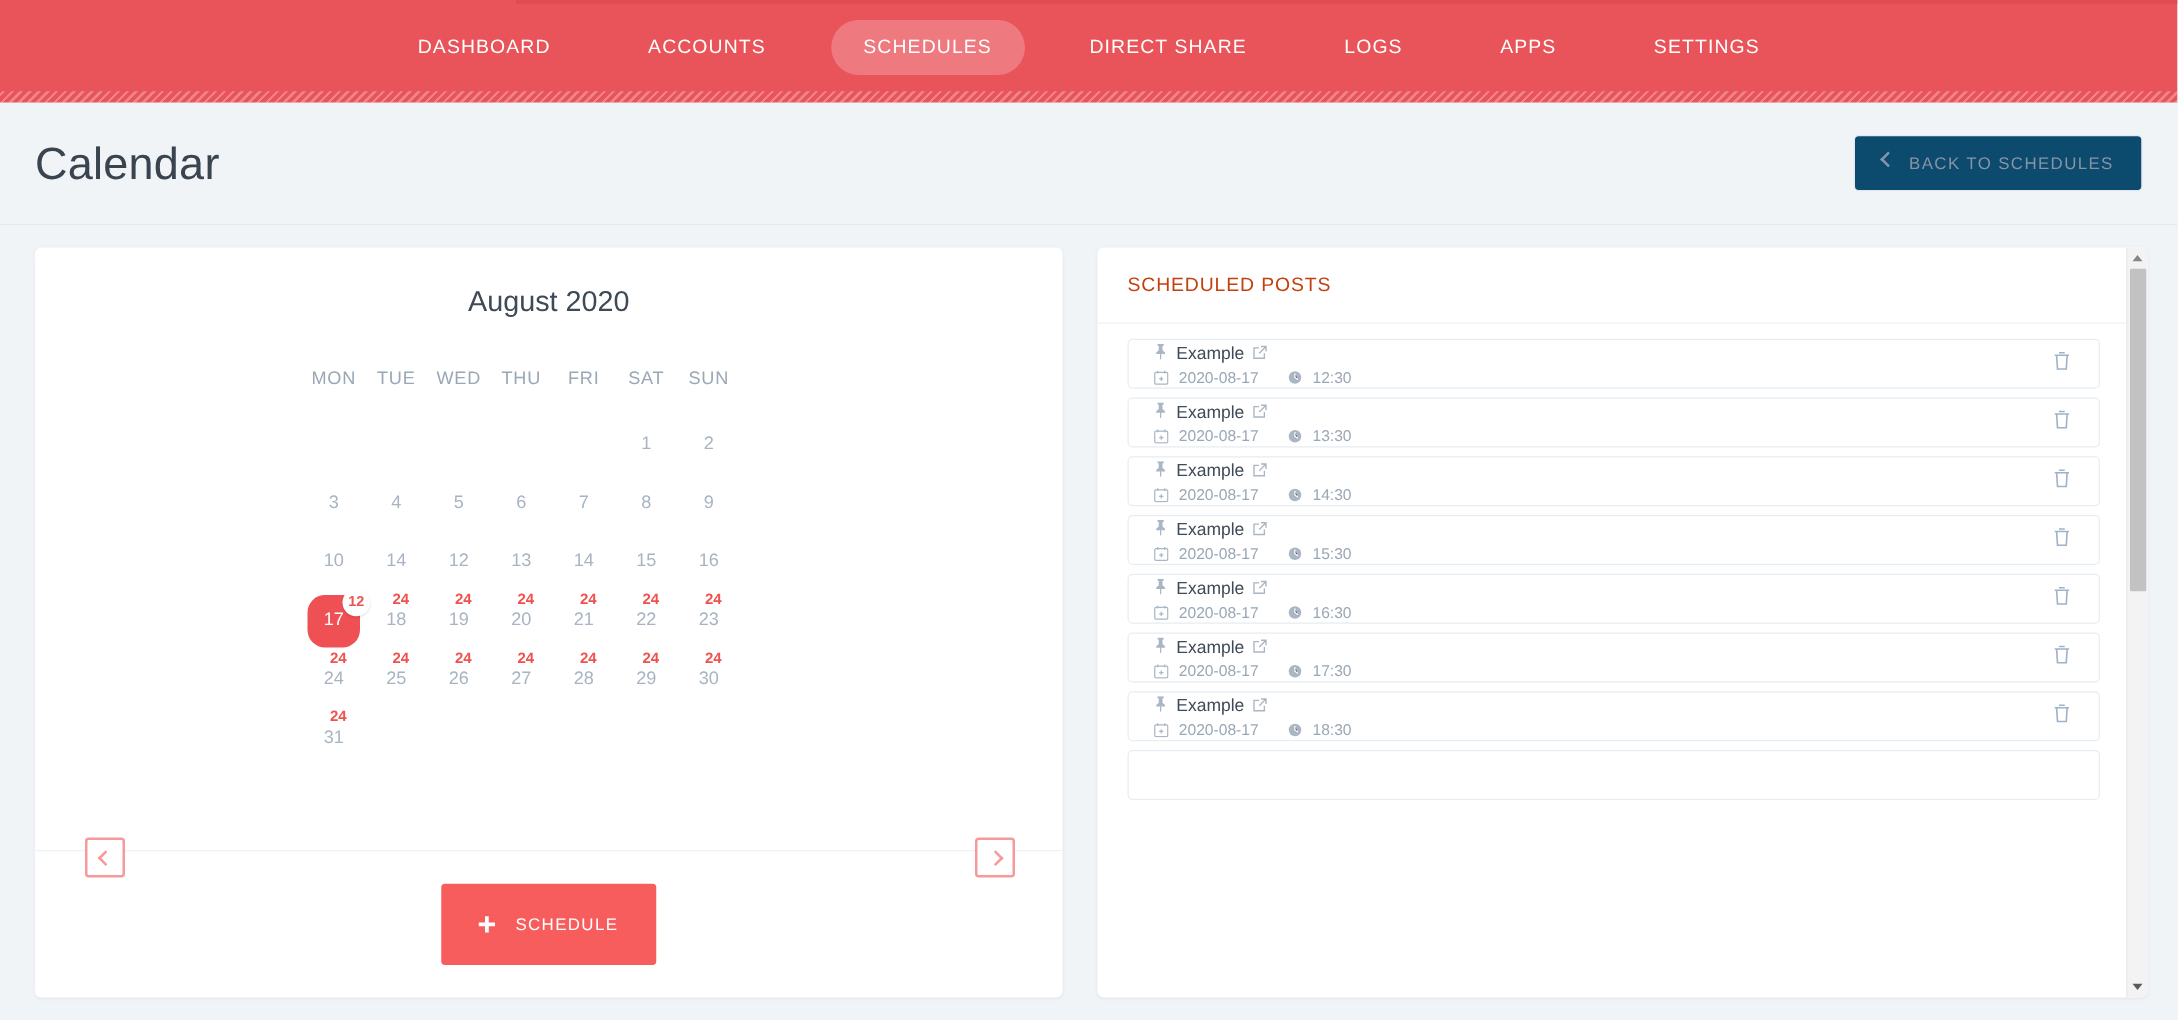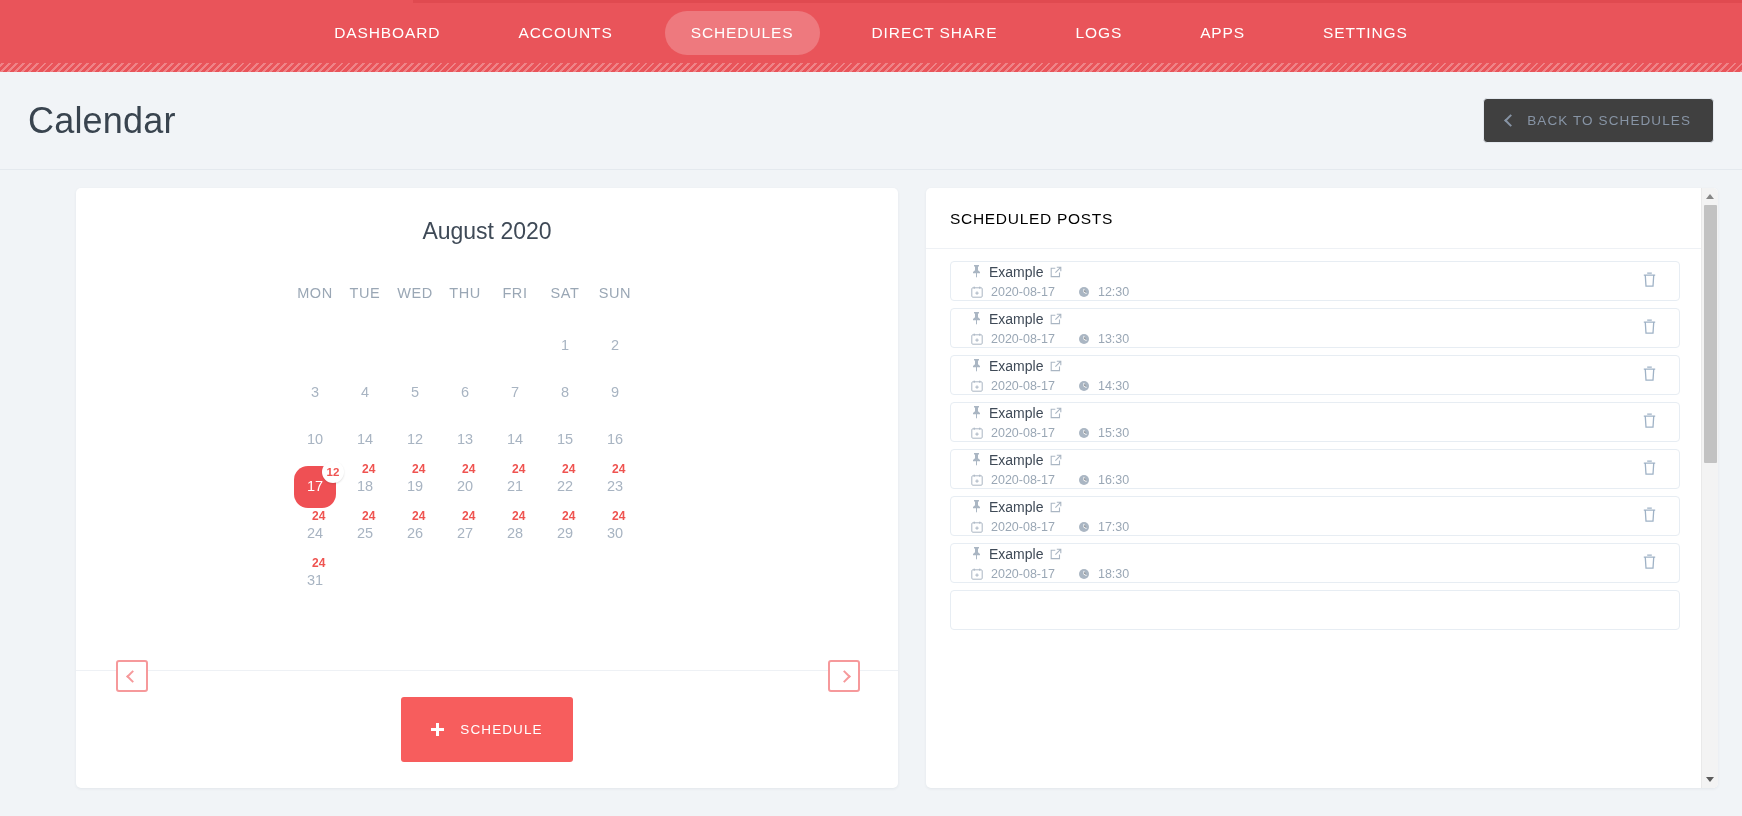--- a/index.html
+++ b/index.html
@@ -6,21 +6,21 @@
   html, body {
     width: 1742px; height: 816px;
     font-family: "Liberation Sans", sans-serif;
     background: #f1f4f7;
     overflow: hidden;
   }
 
   
   .topbar {
     position: relative;
-    height: 72px;
+    height: 82px;
     background: #e9545a;
     display: flex;
     align-items: center;
     justify-content: center;
   }
   .topbar .nav {
     display: flex;
     align-items: center;
     gap: 0px;
     transform: translateY(-3px);
@@ -61,22 +61,22 @@
     border-bottom: 1px solid #e4e9ee;
     gap: 48px;
   }
   .page-title {
     font-size: 36px;
     color: #39444f;
     font-weight: 400;
     letter-spacing: 0.2px;
   }
   .back-btn {
-    display: flex; align-items: center; gap: 12px;
-    background: #404040;
+    display: flex; align-items: flex-start; gap: 12px;
+    background: #0c4a6e;
     border: 1px solid #e3e8ee;
     border-radius: 4px;
     padding: 14px 22px;
     color: #8794a5;
     font-size: 13.5px;
     letter-spacing: 1.1px;
     cursor: pointer;
   }
   .chev {
     display: inline-block; width: 9px; height: 9px;
@@ -85,21 +85,20 @@
   }
   .chev.left  { transform: rotate(45deg); }
   .chev.right { transform: rotate(-135deg); }
 
   
   .main {
     display: flex;
     gap: 28px;
     padding: 18px 24px 0 28px;
     height: calc(816px - 100px - 98px);
-    margin-left: 48px;
   }
   .card {
     background: #ffffff;
     border-radius: 5px;
     box-shadow: 0 1px 3px rgba(40,60,90,0.07);
   }
 
   
   .cal-card {
     width: 822px;
@@ -209,21 +208,21 @@
   .posts-card {
     flex: 1;
     display: flex;
     flex-direction: column;
     position: relative;
     overflow: hidden;
   }
   .posts-head {
     padding: 22px 24px 20px 24px;
     font-size: 15.5px;
-    color: #000000;
+    color: #c2410c;
     letter-spacing: 0.7px;
     border-bottom: 1px solid #eef1f5;
   }
   .posts-list {
     position: relative;
     flex: 1;
     padding: 12px 38px 0 24px;
     overflow: hidden;
   }
   .post-row {

